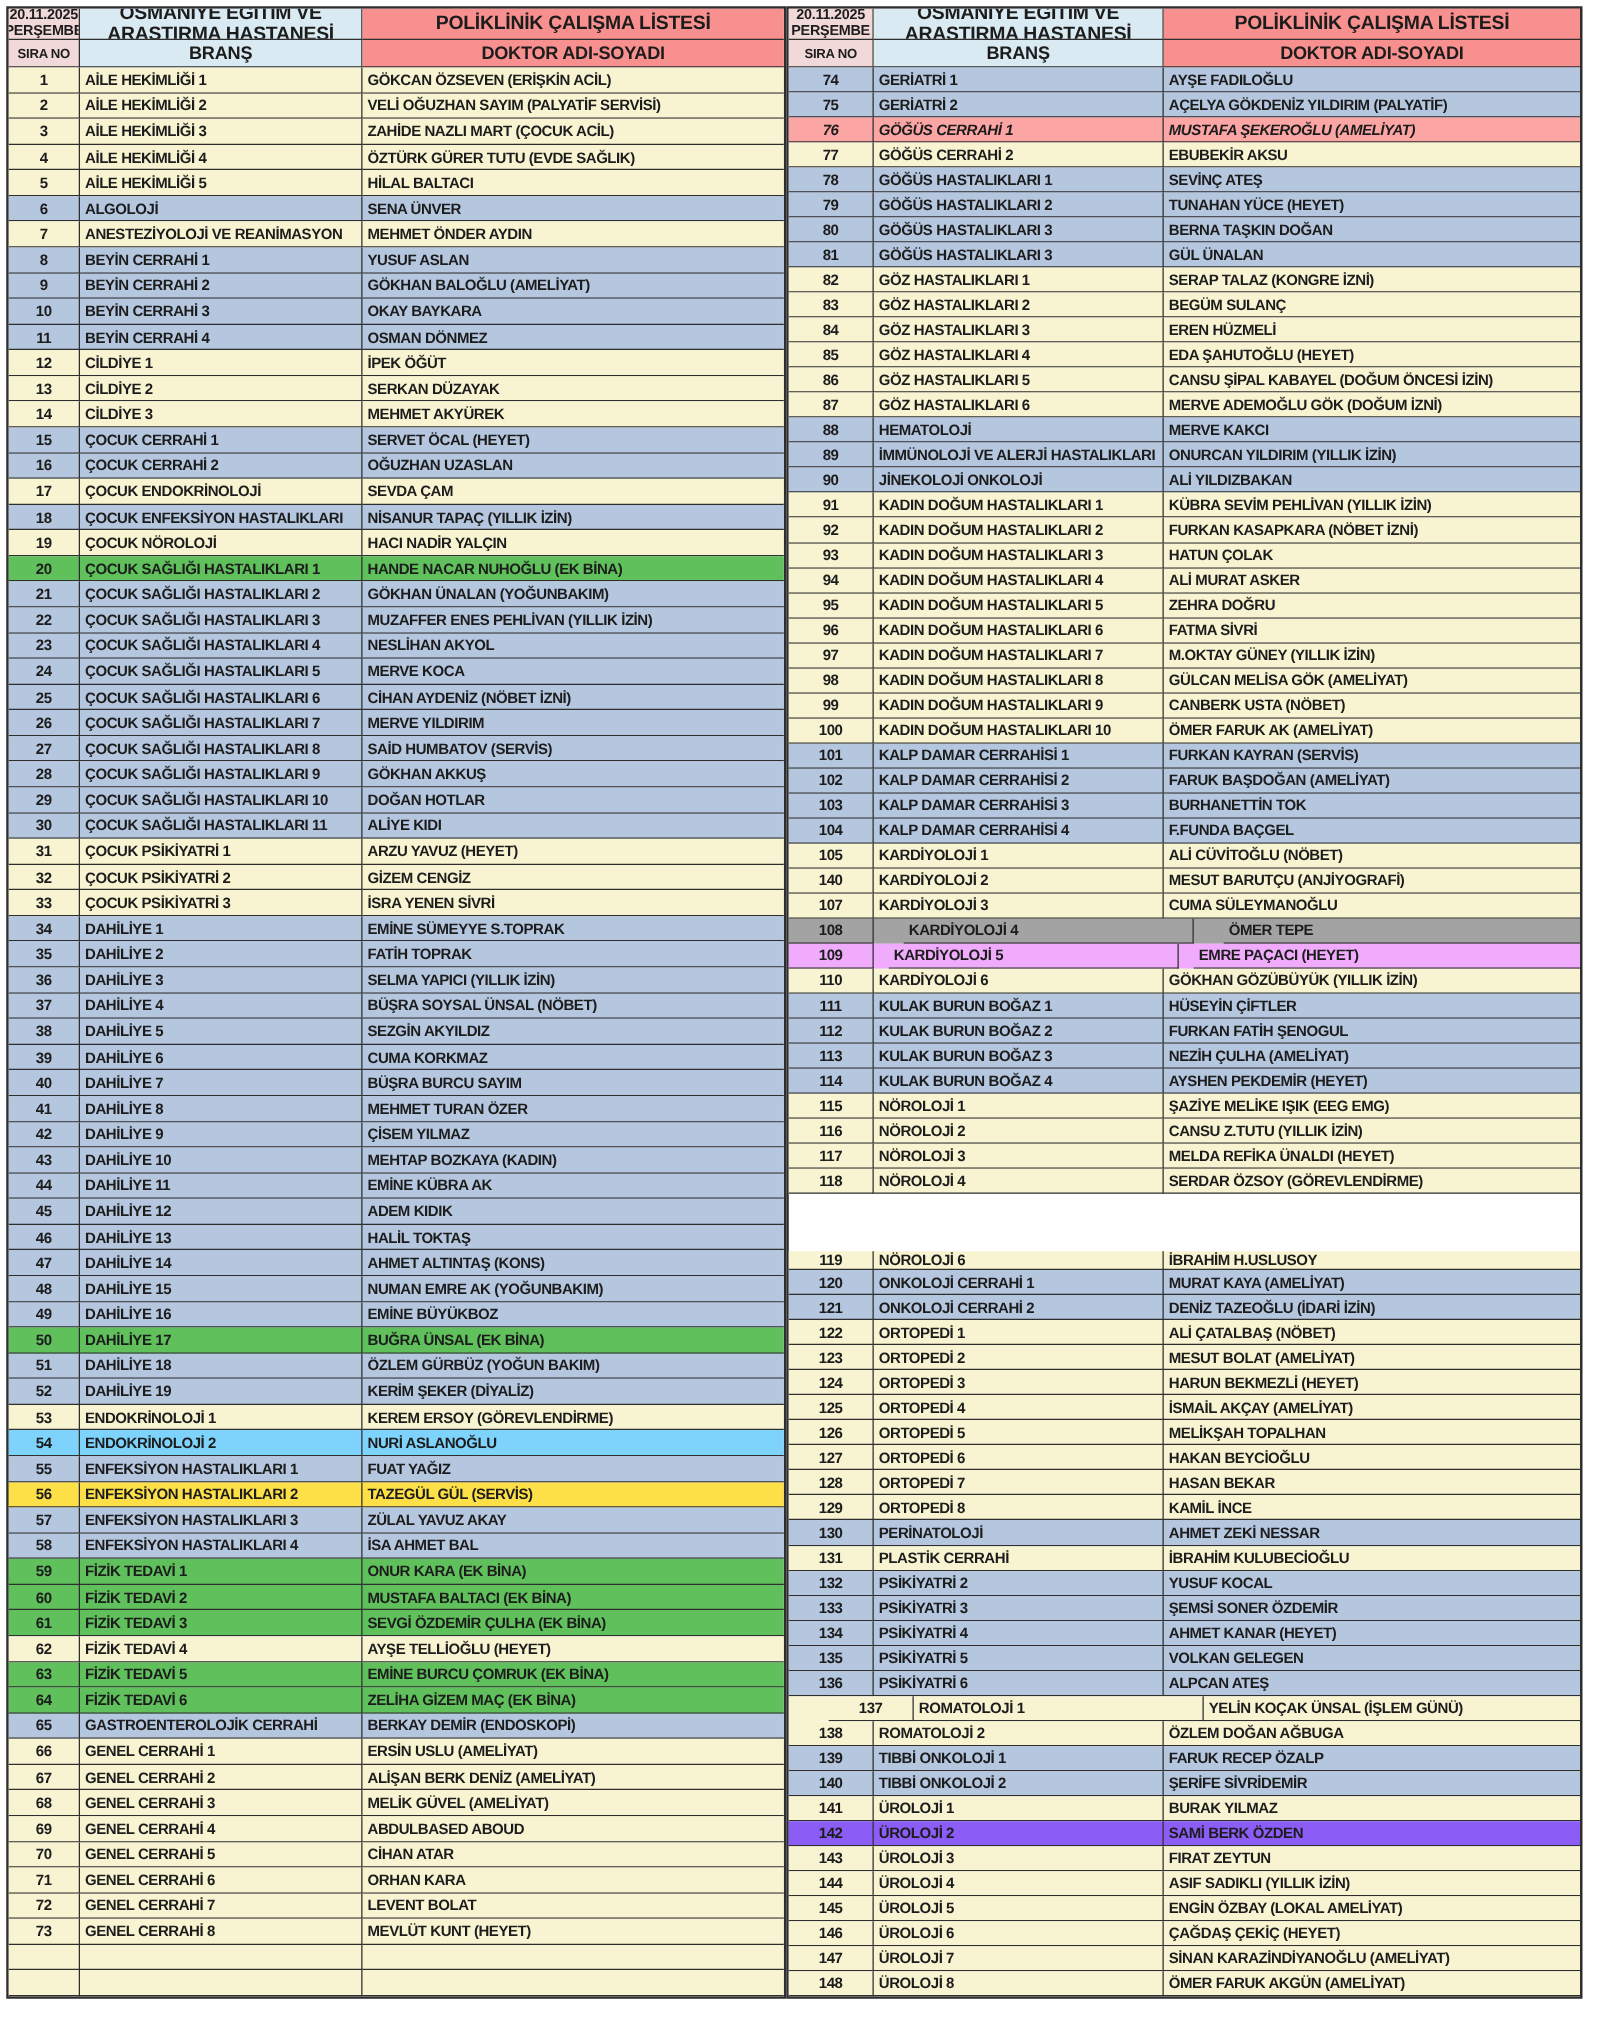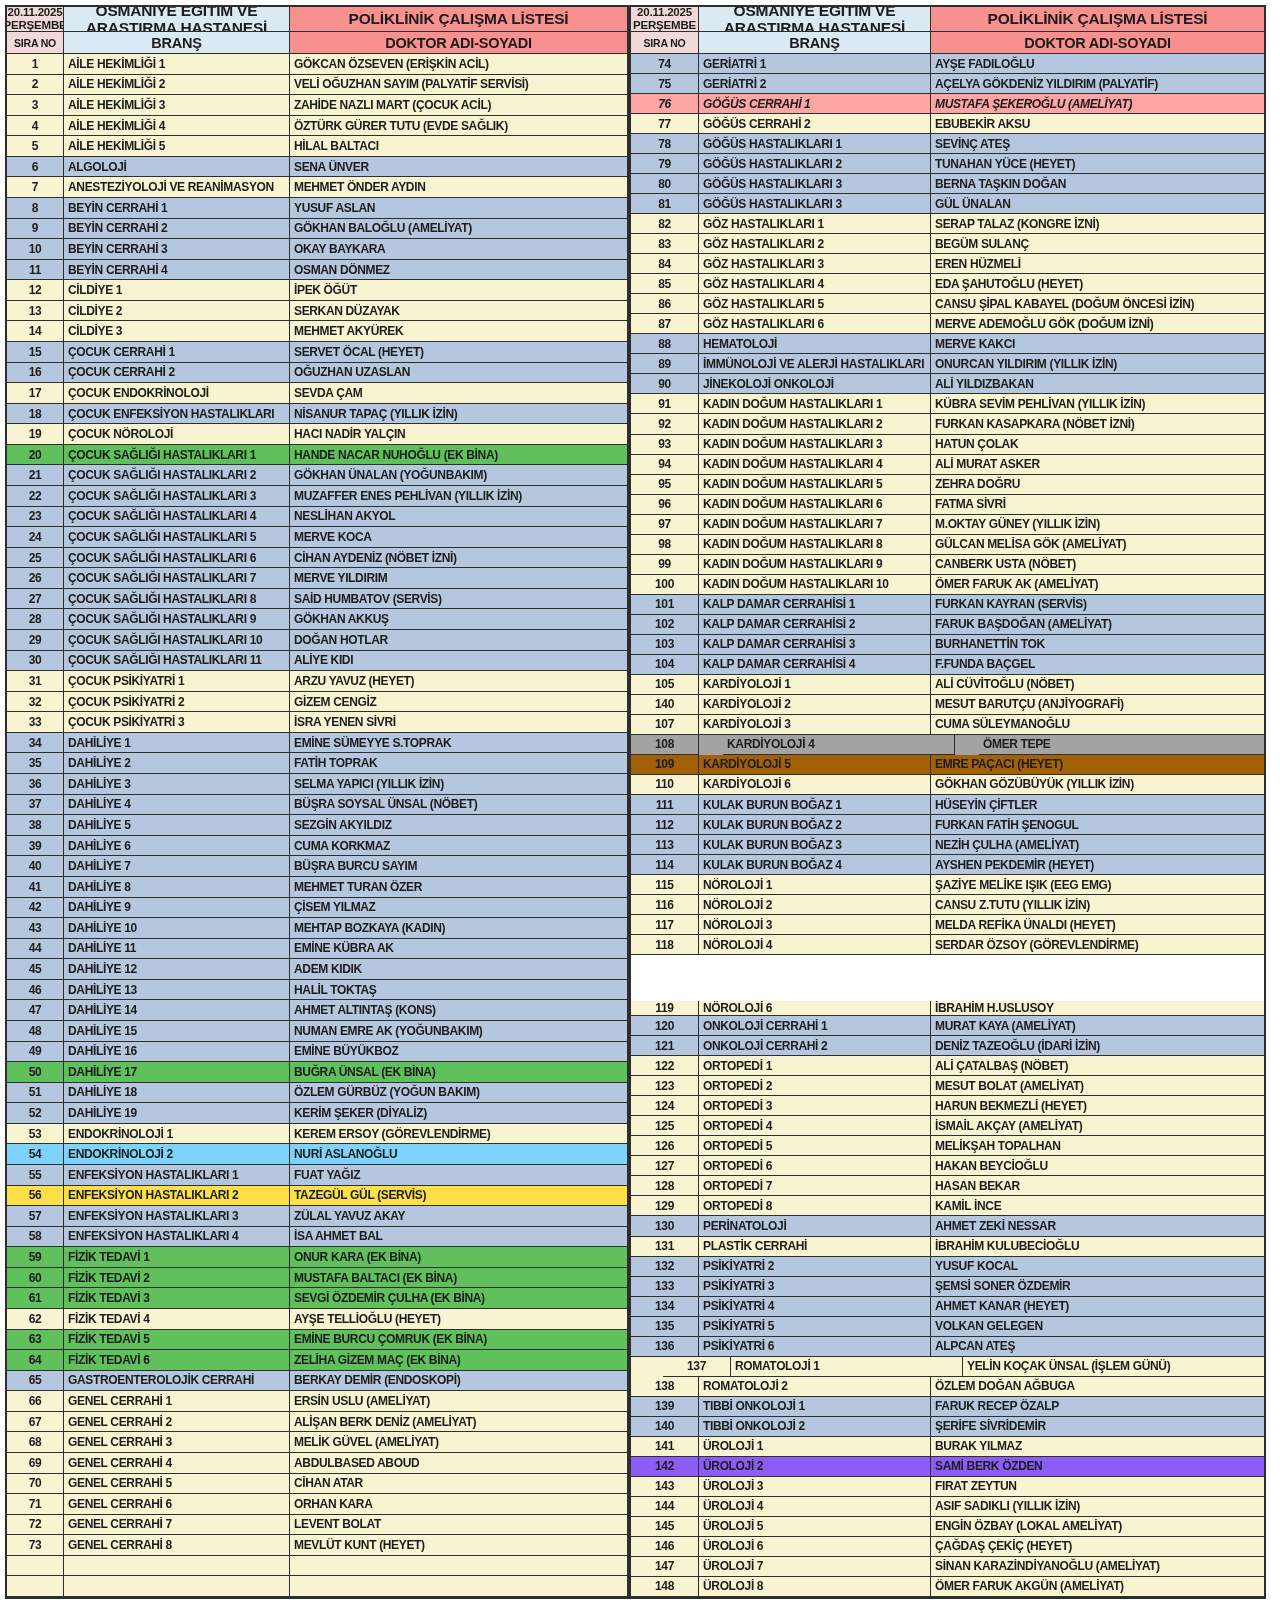--- a/index.html
+++ b/index.html
@@ -621,21 +621,21 @@
         <div class="row" style="background: rgb(248, 244, 210);">
           <div class="cell no">107</div>
           <div class="cell branch">KARDİYOLOJİ 3</div>
           <div class="cell doctor">CUMA SÜLEYMANOĞLU</div>
         </div>
         <div class="row" style="background: #a3a3a3; gap: 24px;">
           <div class="cell no">108</div>
           <div class="cell branch">KARDİYOLOJİ 4</div>
           <div class="cell doctor">ÖMER TEPE</div>
         </div>
-        <div class="row" style="background: #a16207;">
+        <div class="row" style="background: #f0abfc; gap: 12px;">
           <div class="cell no">109</div>
           <div class="cell branch">KARDİYOLOJİ 5</div>
           <div class="cell doctor">EMRE PAÇACI (HEYET)</div>
         </div>
         <div class="row" style="background: rgb(248, 244, 210);">
           <div class="cell no">110</div>
           <div class="cell branch">KARDİYOLOJİ 6</div>
           <div class="cell doctor">GÖKHAN GÖZÜBÜYÜK (YILLIK İZİN)</div>
         </div>
         <div class="row" style="background: rgb(181, 198, 223);">

